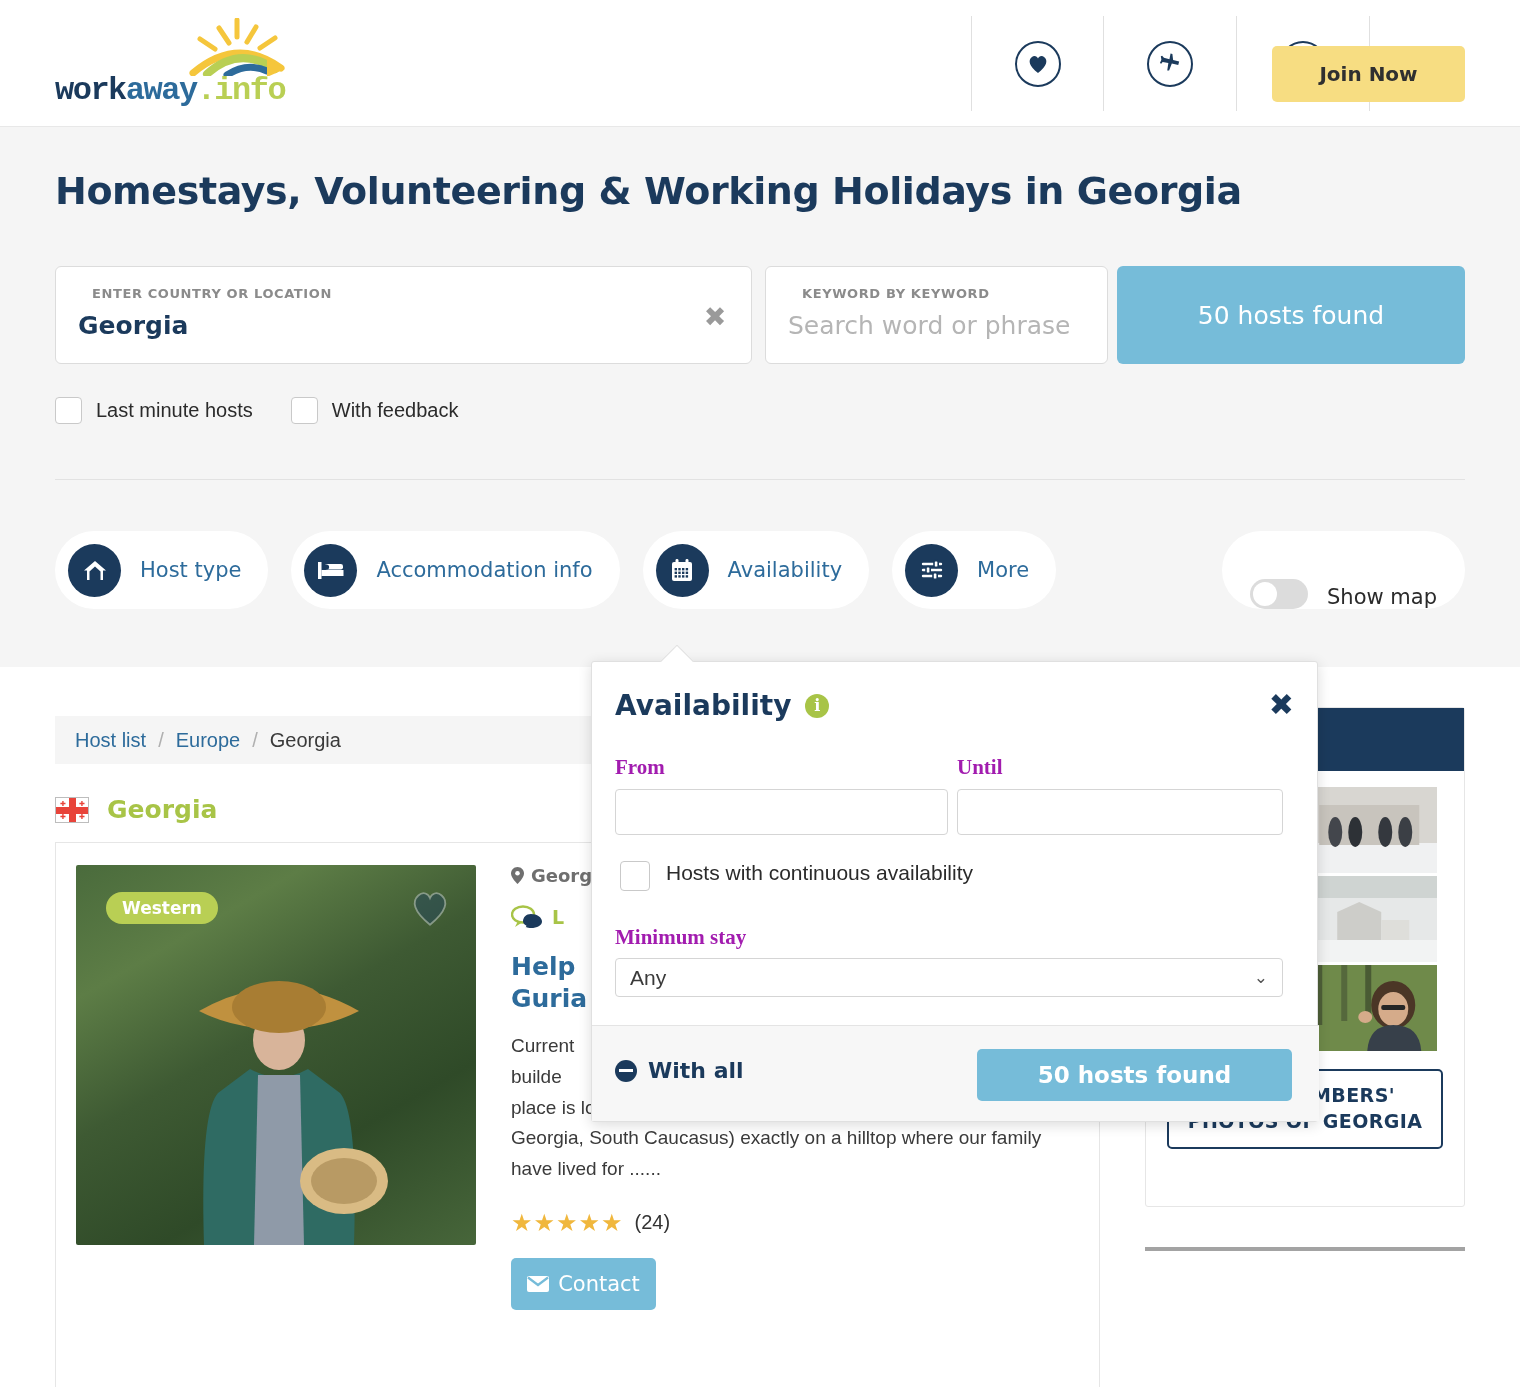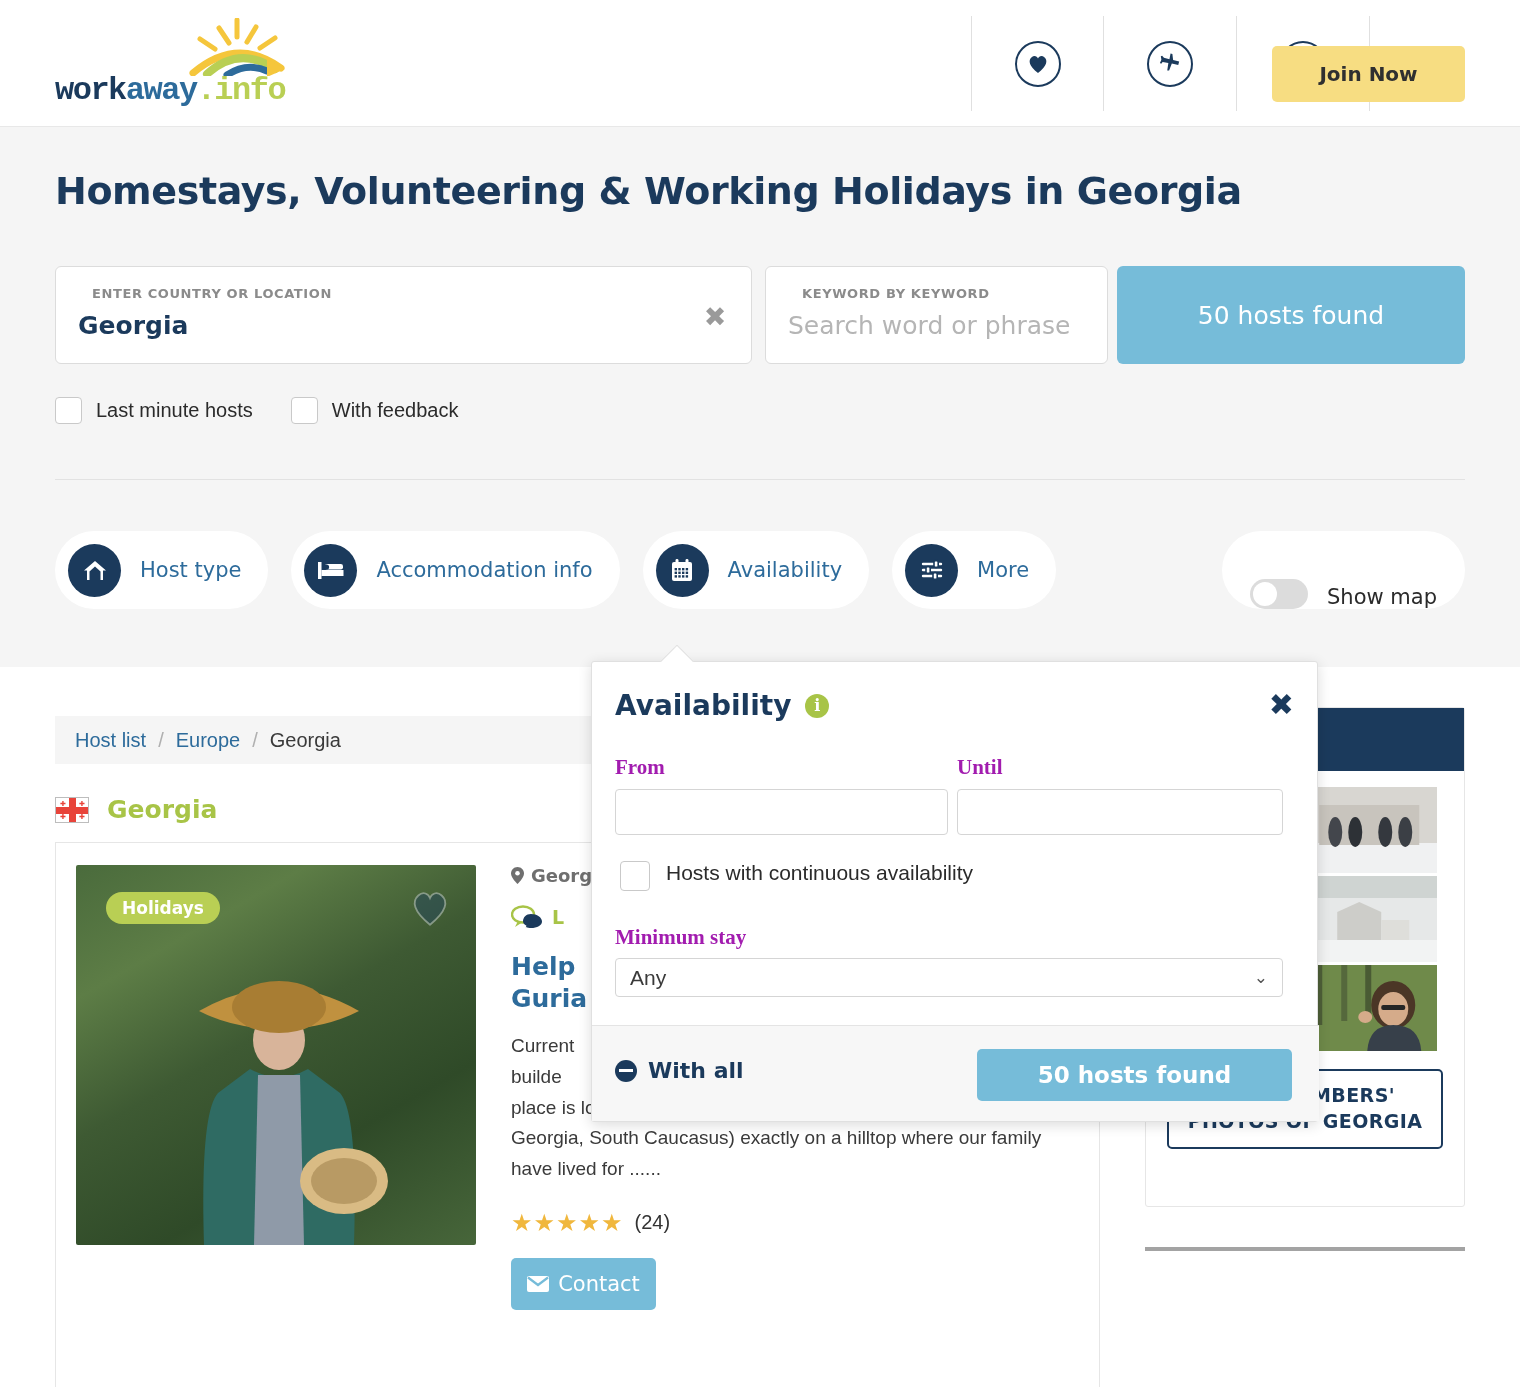--- a/index.html
+++ b/index.html
@@ -470,21 +470,21 @@
       <div class="card-photo">
         <svg class="photo-person" viewBox="0 0 250 300">
           <ellipse cx="125" cy="95" rx="26" ry="30" fill="#d8b49a"></ellipse>
           <path d="M45 66 Q125 20 205 66 Q170 84 125 84 Q80 84 45 66 Z" fill="#c0913f"></path>
           <ellipse cx="125" cy="62" rx="47" ry="26" fill="#a87d33"></ellipse>
           <path d="M96 124 Q125 140 154 124 L186 148 Q204 168 200 300 L50 300 Q46 168 64 148 Z" fill="#2f6b63"></path>
           <path d="M104 130 L146 130 L150 300 L100 300 Z" fill="#8f9aa8"></path>
           <ellipse cx="190" cy="236" rx="44" ry="33" fill="#d9bb84"></ellipse>
           <ellipse cx="190" cy="236" rx="33" ry="23" fill="#b89a64"></ellipse>
         </svg>
-        <div class="badge-updated">Holidays</div>
+        <div class="badge-updated">Western</div>
         <div class="heart-fav">
           <svg width="40" height="38" viewBox="0 0 24 22">
               <path d="M12 21 C2 13 1 7 5 3.5 C8 0.8 11 2.5 12 5 C13 2.5 16 0.8 19 3.5 C23 7 22 13 12 21 Z" fill="rgba(35,70,92,0.5)" stroke="rgba(160,175,160,0.75)" stroke-width="1.1"></path>
             </svg>
         </div>
       </div>
 
       <div class="card-body">
         <div class="loc-line">
           <svg width="13" height="17" viewBox="0 0 13 17" style="margin-right:7px">

